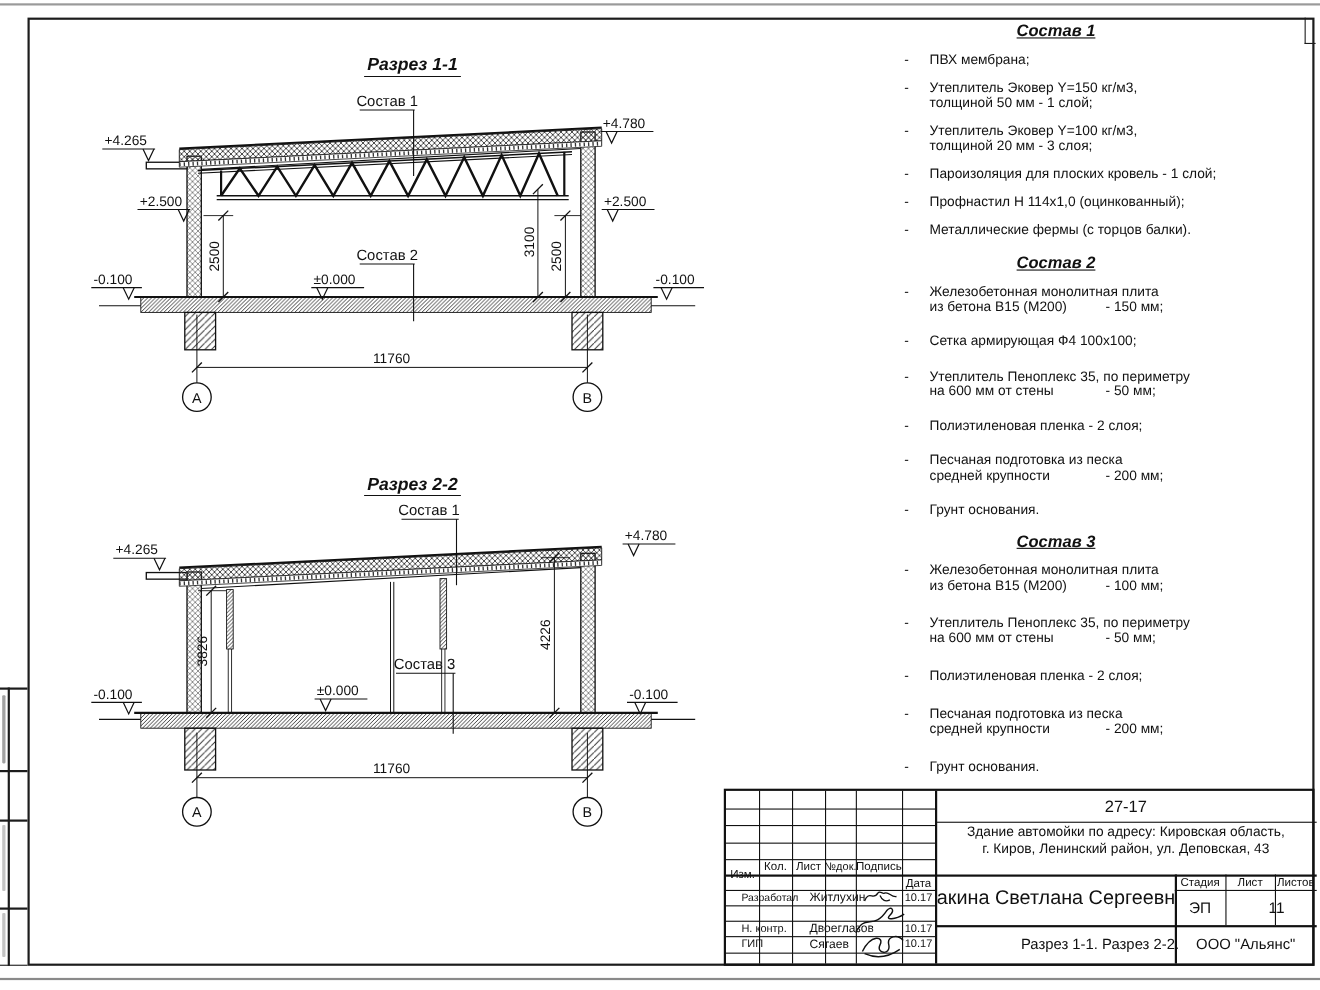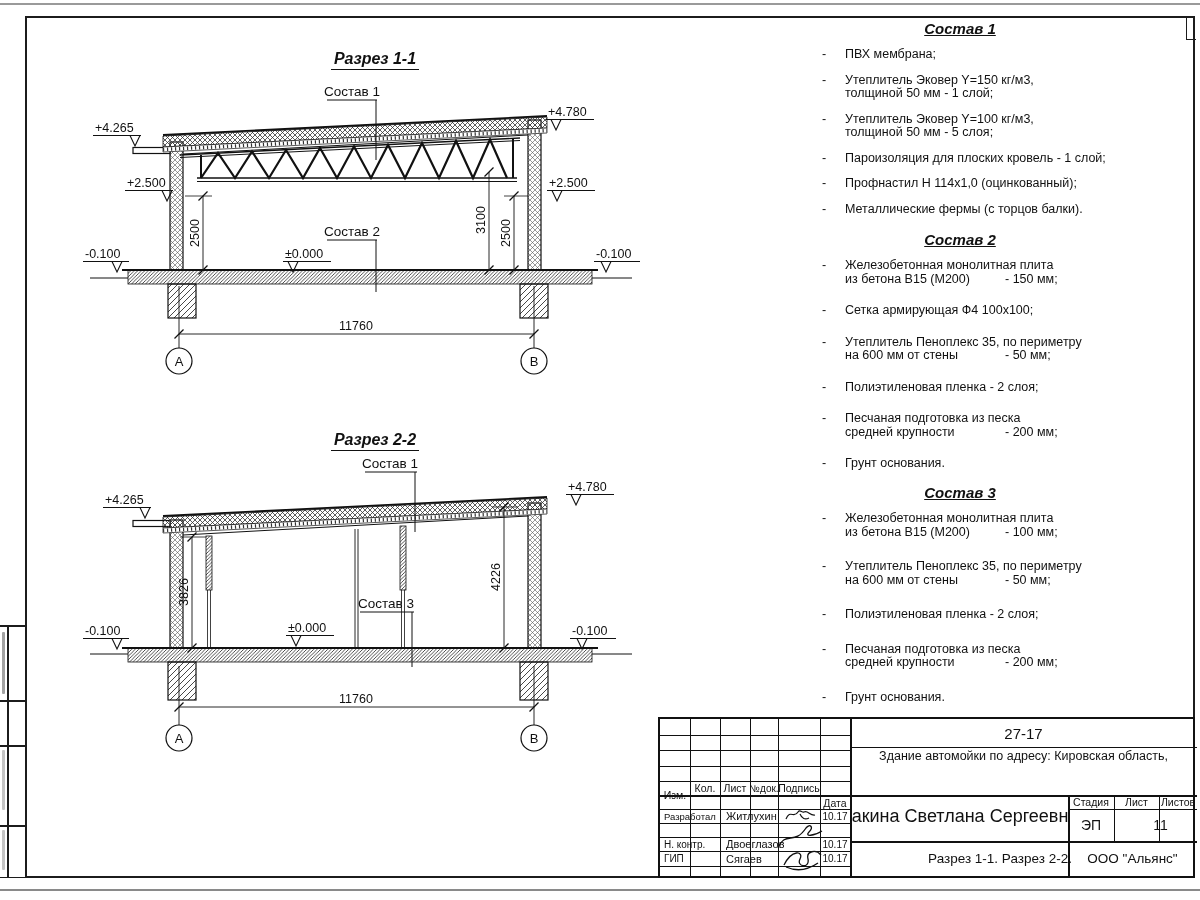--- a/index.html
+++ b/index.html
@@ -22,21 +22,21 @@
   .ci .dash{position:absolute;left:27px;top:0;}
   .ln{position:relative;white-space:nowrap;}
   .ln .val{position:absolute;left:160px;white-space:nowrap;}
   
   .notes{position:absolute;left:178px;top:816px;font-size:13.5px;line-height:20px;}
   
   .stamp{position:absolute;left:658px;top:717px;width:537px;height:161px;
          border:2px solid #111;box-sizing:border-box;font-size:11px;}
   .stamp .cell{position:absolute;display:flex;align-items:center;justify-content:center;
                text-align:center;overflow:hidden;white-space:nowrap;}
-  .stamp .left{justify-content:flex-start;padding-left:4px;}
+  .stamp .left{justify-content:flex-start;padding-left:14px;}
   .sv{position:absolute;background:#111;width:1px;}
   .sh{position:absolute;background:#111;height:1px;}
   svg text{fill:#111;}
   .dimtxt{font-size:12.5px;}
   .lbl{font-size:13.5px;}
   .sectitle{font-size:16px;font-style:italic;font-weight:bold;}
 </style>
 </head>
 <body>
 
@@ -304,21 +304,21 @@
       <div class="ln">ПВХ мембрана;</div>
     </div>
     <div class="ci">
       <span class="dash">-</span>
       <div class="ln">Утеплитель Эковер Y=150 кг/м3,</div>
       <div class="ln">толщиной 50 мм - 1 слой;</div>
     </div>
     <div class="ci">
       <span class="dash">-</span>
       <div class="ln">Утеплитель Эковер Y=100 кг/м3,</div>
-      <div class="ln">толщиной 50 мм - 5 слоя;</div>
+      <div class="ln">толщиной 20 мм - 3 слоя;</div>
     </div>
     <div class="ci">
       <span class="dash">-</span>
       <div class="ln">Пароизоляция для плоских кровель - 1 слой;</div>
     </div>
     <div class="ci">
       <span class="dash">-</span>
       <div class="ln">Профнастил Н 114х1,0 (оцинкованный);</div>
     </div>
     <div class="ci">
@@ -437,20 +437,21 @@
     <svg class="abs" style="left:116px;top:103px;" width="50" height="32" viewBox="0 0 50 32">
       <path d="M2,26 C10,8 18,24 30,6 C34,1 38,5 33,10 C28,15 38,14 46,9" stroke="#111" stroke-width="1.3" fill="none"></path>
     </svg>
     <svg class="abs" style="left:120px;top:128px;" width="46" height="24" viewBox="0 0 46 24">
       <path d="M4,18 C12,2 24,4 20,12 C16,20 30,22 28,12 C26,4 36,2 41,8 M6,20 Q22,27 38,16" stroke="#111" stroke-width="1.3" fill="none"></path>
     </svg>
 
     <div class="cell" style="left:190px;top:0;width:347px;height:28px;font-size:15px;">27-17</div>
     <div class="abs" style="left:190px;top:30px;width:347px;text-align:center;font-size:12.5px;line-height:15px;">
       <div>Здание автомойки по адресу: Кировская область,</div>
+      <div>г. Киров, Ленинский район, ул. Деповская, 43</div>
     </div>
     <div class="cell" style="left:190px;top:80px;width:218px;height:34px;font-size:18px;">Чакина Светлана Сергеевна</div>
     <div class="cell" style="left:408px;top:76px;width:46px;height:14px;font-size:10.5px;">Стадия</div>
     <div class="cell" style="left:454px;top:76px;width:45px;height:14px;font-size:10.5px;">Лист</div>
     <div class="cell" style="left:499px;top:76px;width:38px;height:14px;font-size:10.5px;">Листов</div>
     <div class="cell" style="left:408px;top:90px;width:46px;height:32px;font-size:14px;">ЭП</div>
     <div class="cell" style="left:454px;top:90px;width:45px;height:32px;font-size:14px;padding-left:24px;">11</div>
     <div class="cell" style="left:499px;top:90px;width:38px;height:32px;font-size:14px;"></div>
     <div class="cell" style="left:190px;top:122px;width:218px;height:35px;font-size:13.5px;margin-left:41px;">Разрез 1-1. Разрез 2-2.</div>
     <div class="cell" style="left:408px;top:122px;width:129px;height:35px;font-size:13.5px;">ООО "Альянс"</div>

